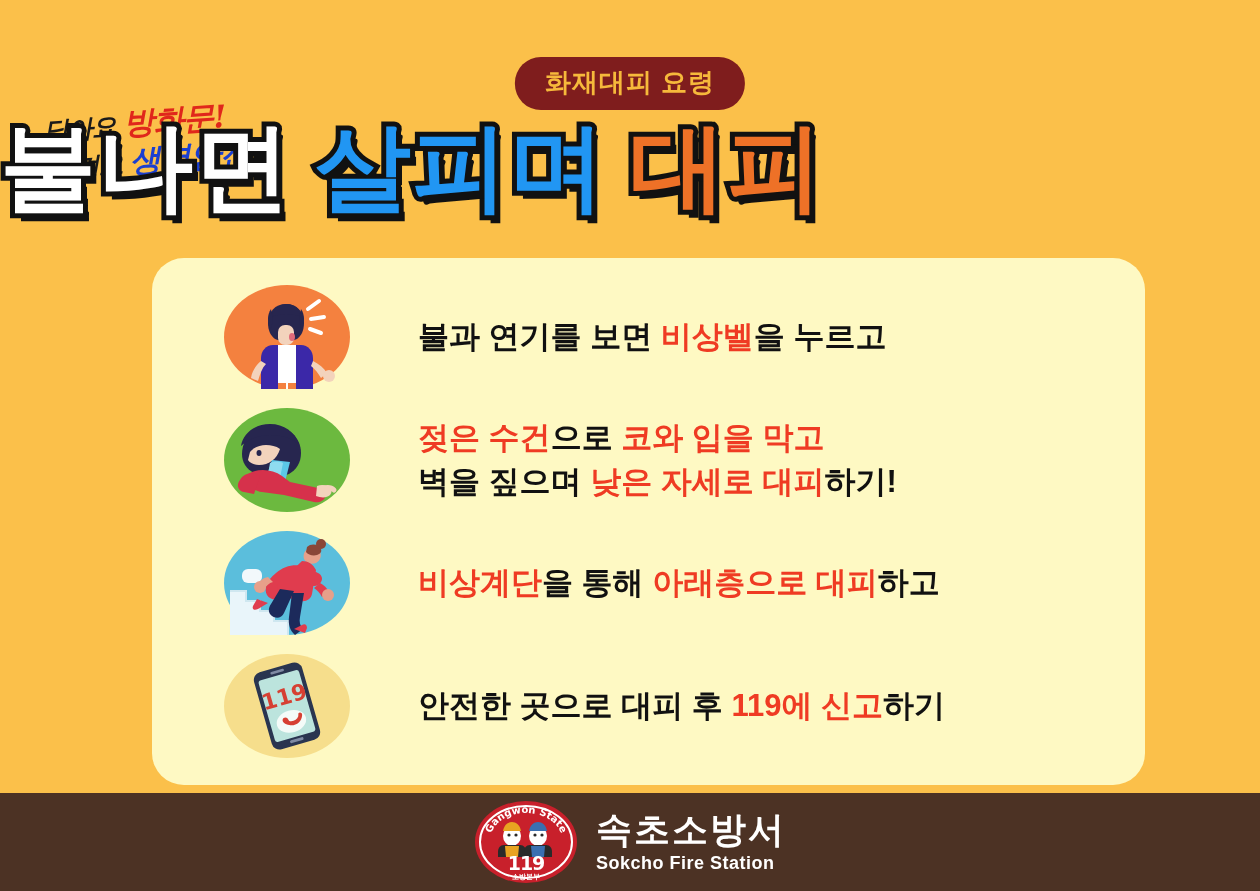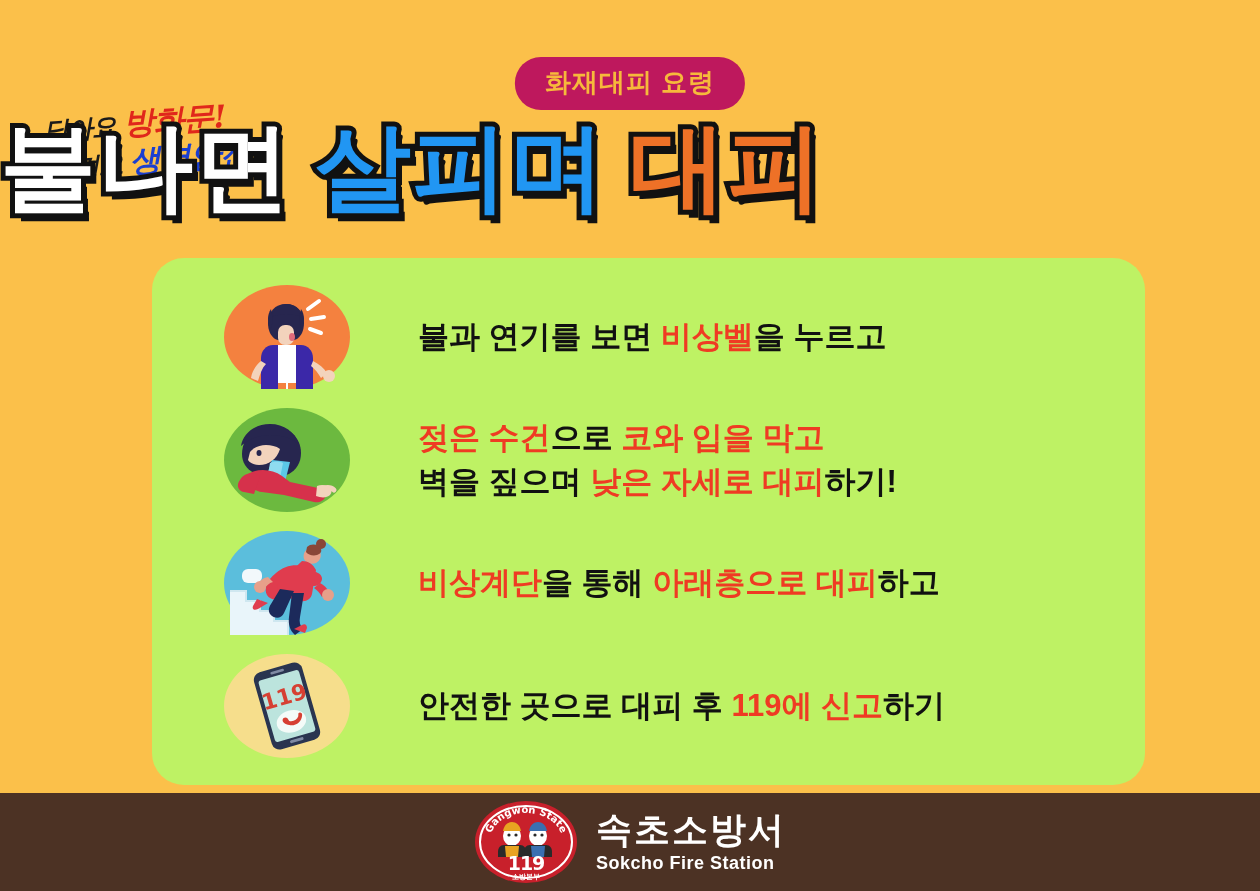--- a/index.html
+++ b/index.html
@@ -25,21 +25,21 @@
   }
   .slogan-l1{font-size:25px;line-height:34px;letter-spacing:-1px;}
   .slogan-l2{font-size:25px;line-height:36px;letter-spacing:-1px;padding-left:4px;}
   .sl-dark{color:#1A1A1A;}
   .sl-red{color:#E0271B;font-size:31px;}
   .sl-blue{color:#1B3FD0;font-size:31px;}
 
   
   .badge{
     position:absolute;left:50%;top:57px;transform:translateX(-50%);
-    background:#be185d;color:#F6B93B;
+    background:#7f1d1d;color:#F6B93B;
     border-radius:26px;
     padding:8px 30px 10px;
     font-size:26px;font-weight:bold;letter-spacing:1px;
     white-space:nowrap;
   }
 
   
   .headline{
     position:absolute;left:0;right:0;top:112px;
     text-align:left;
@@ -55,21 +55,21 @@
     display:inline-block;
   }
   .hl-w{color:#FFFFFF;}
   .hl-b{color:#2196F3;margin-left:24px;}
   .hl-o{color:#EE7127;margin-left:24px;}
 
   
   .card{
     position:absolute;left:152px;top:258px;
     width:993px;height:527px;
-    background:#bef264;border-radius:32px;
+    background:#fef9c3;border-radius:32px;
   }
   .steps{
     position:absolute;inset:0;
     display:flex;flex-direction:column;
     justify-content:space-around;
     padding:18px 0 18px 0;
     box-sizing:border-box;
   }
   .step{
     display:flex;align-items:center;

